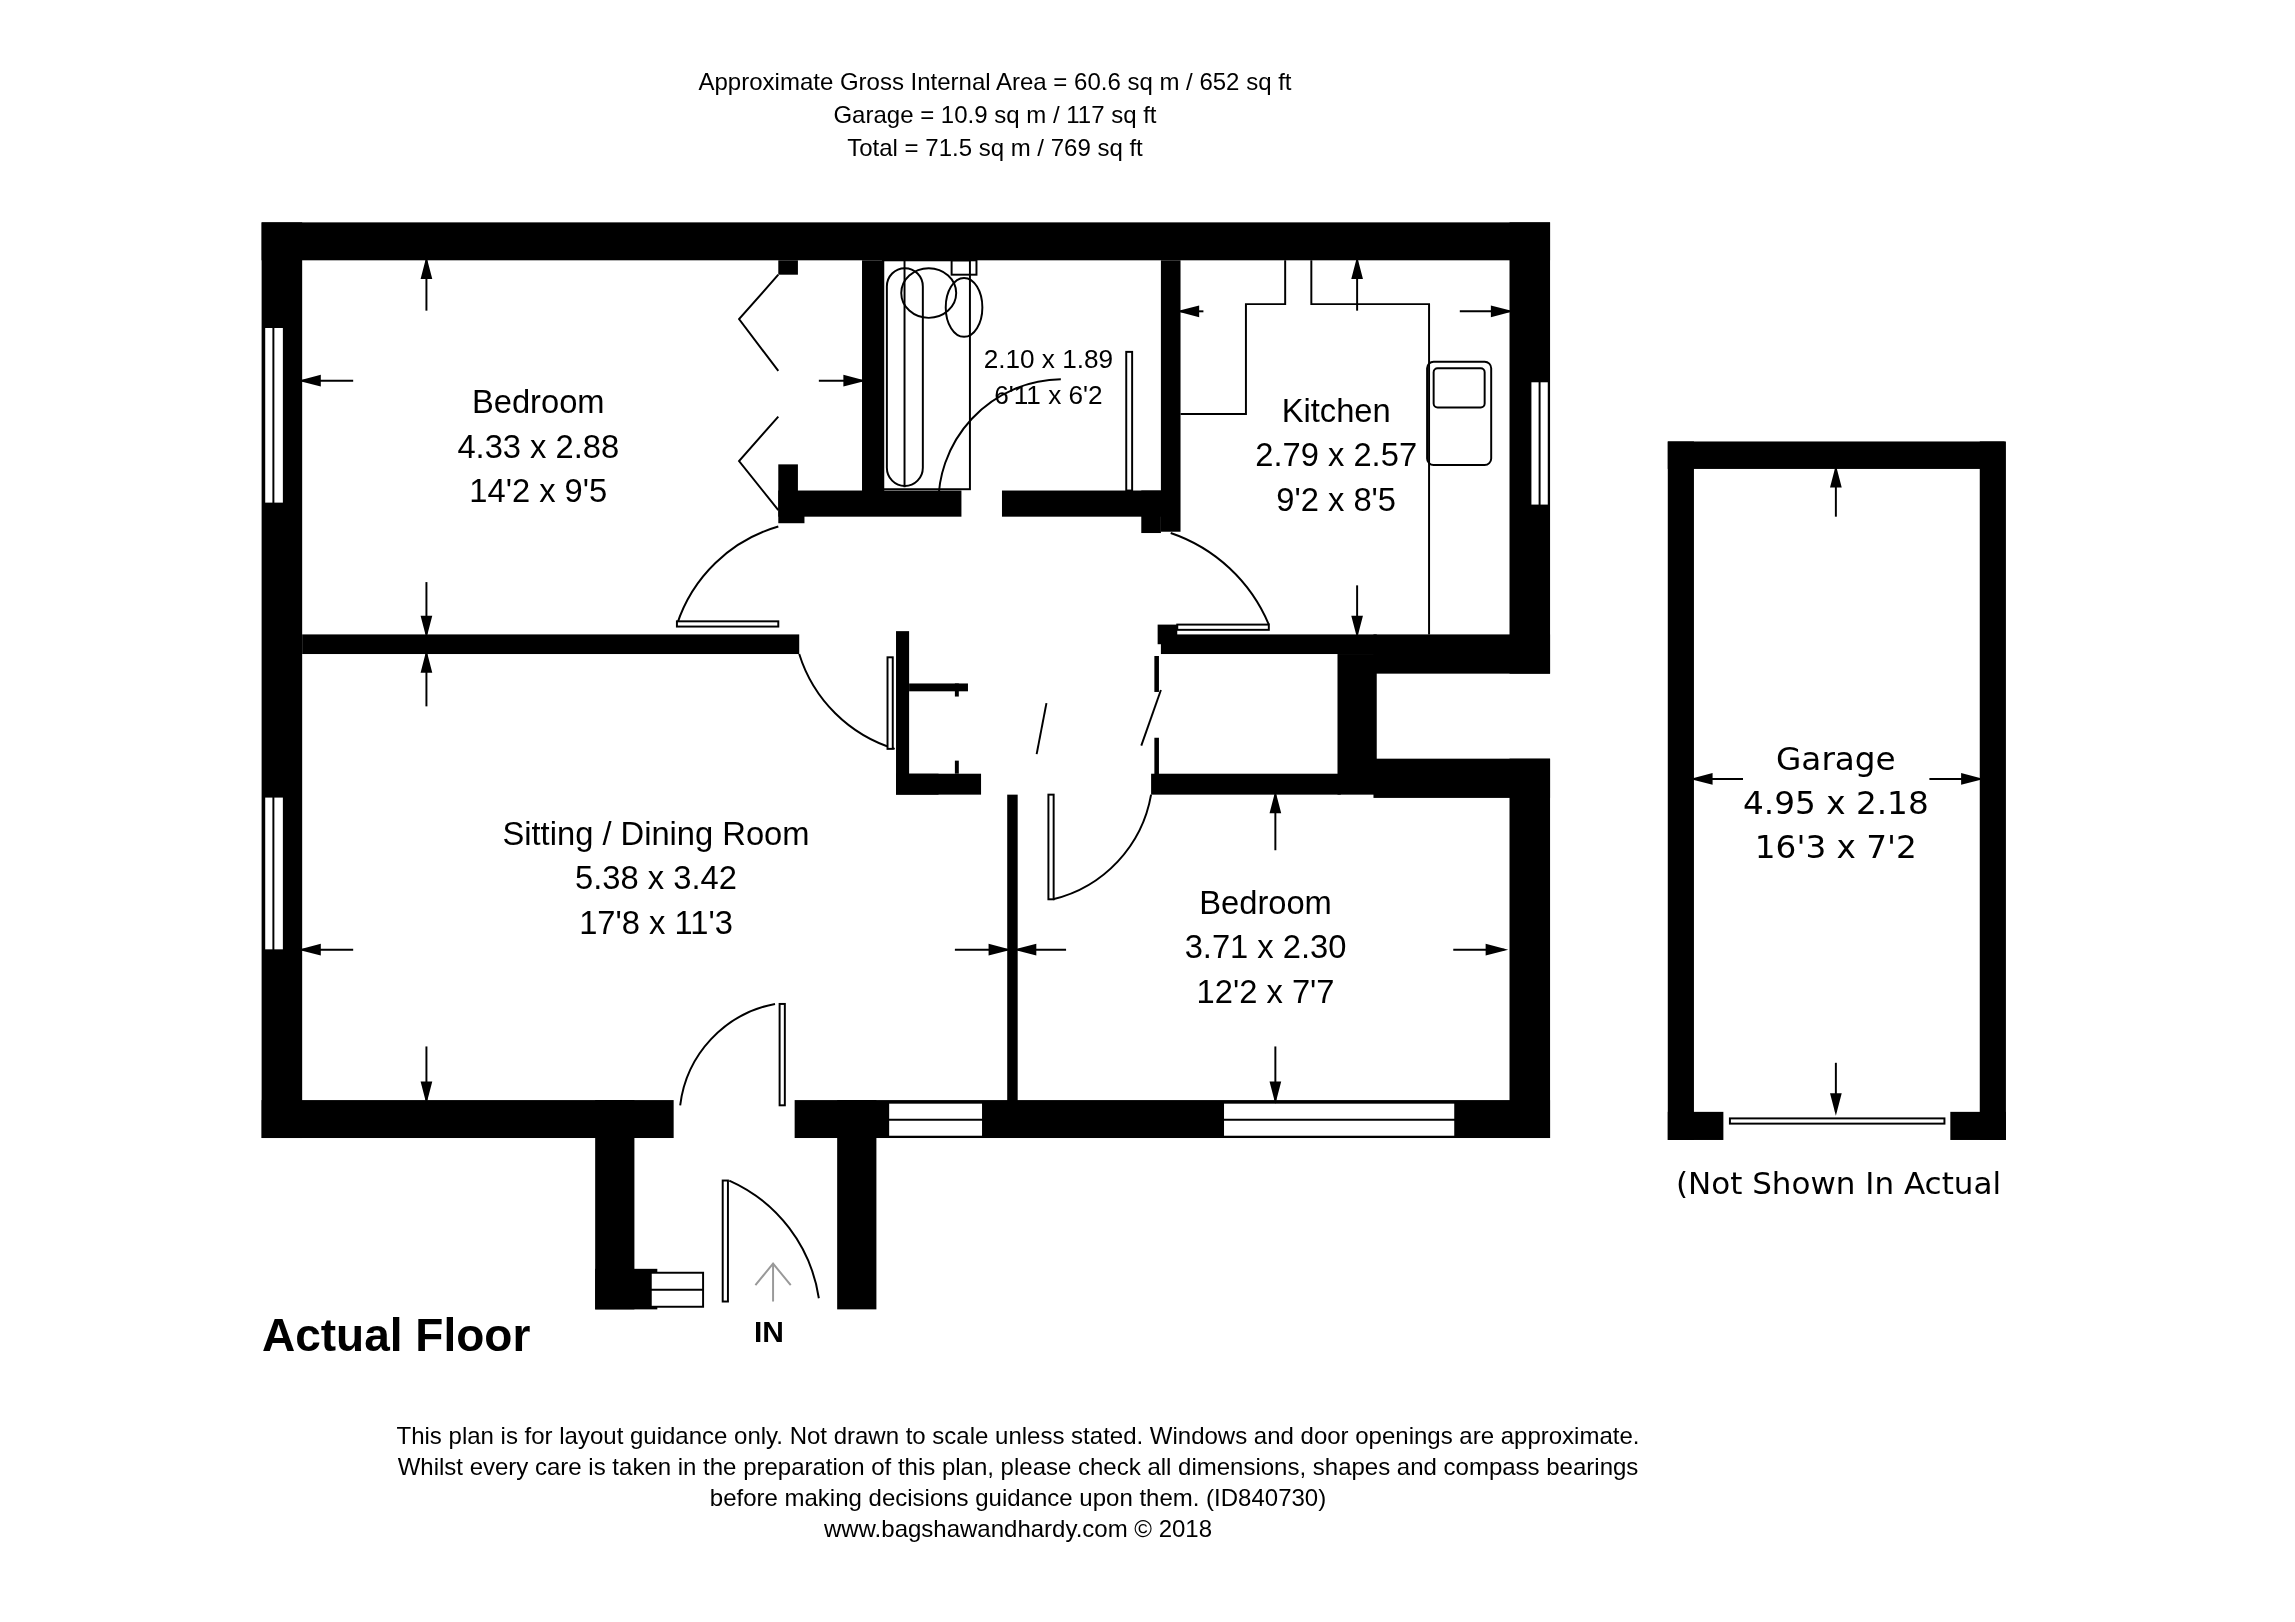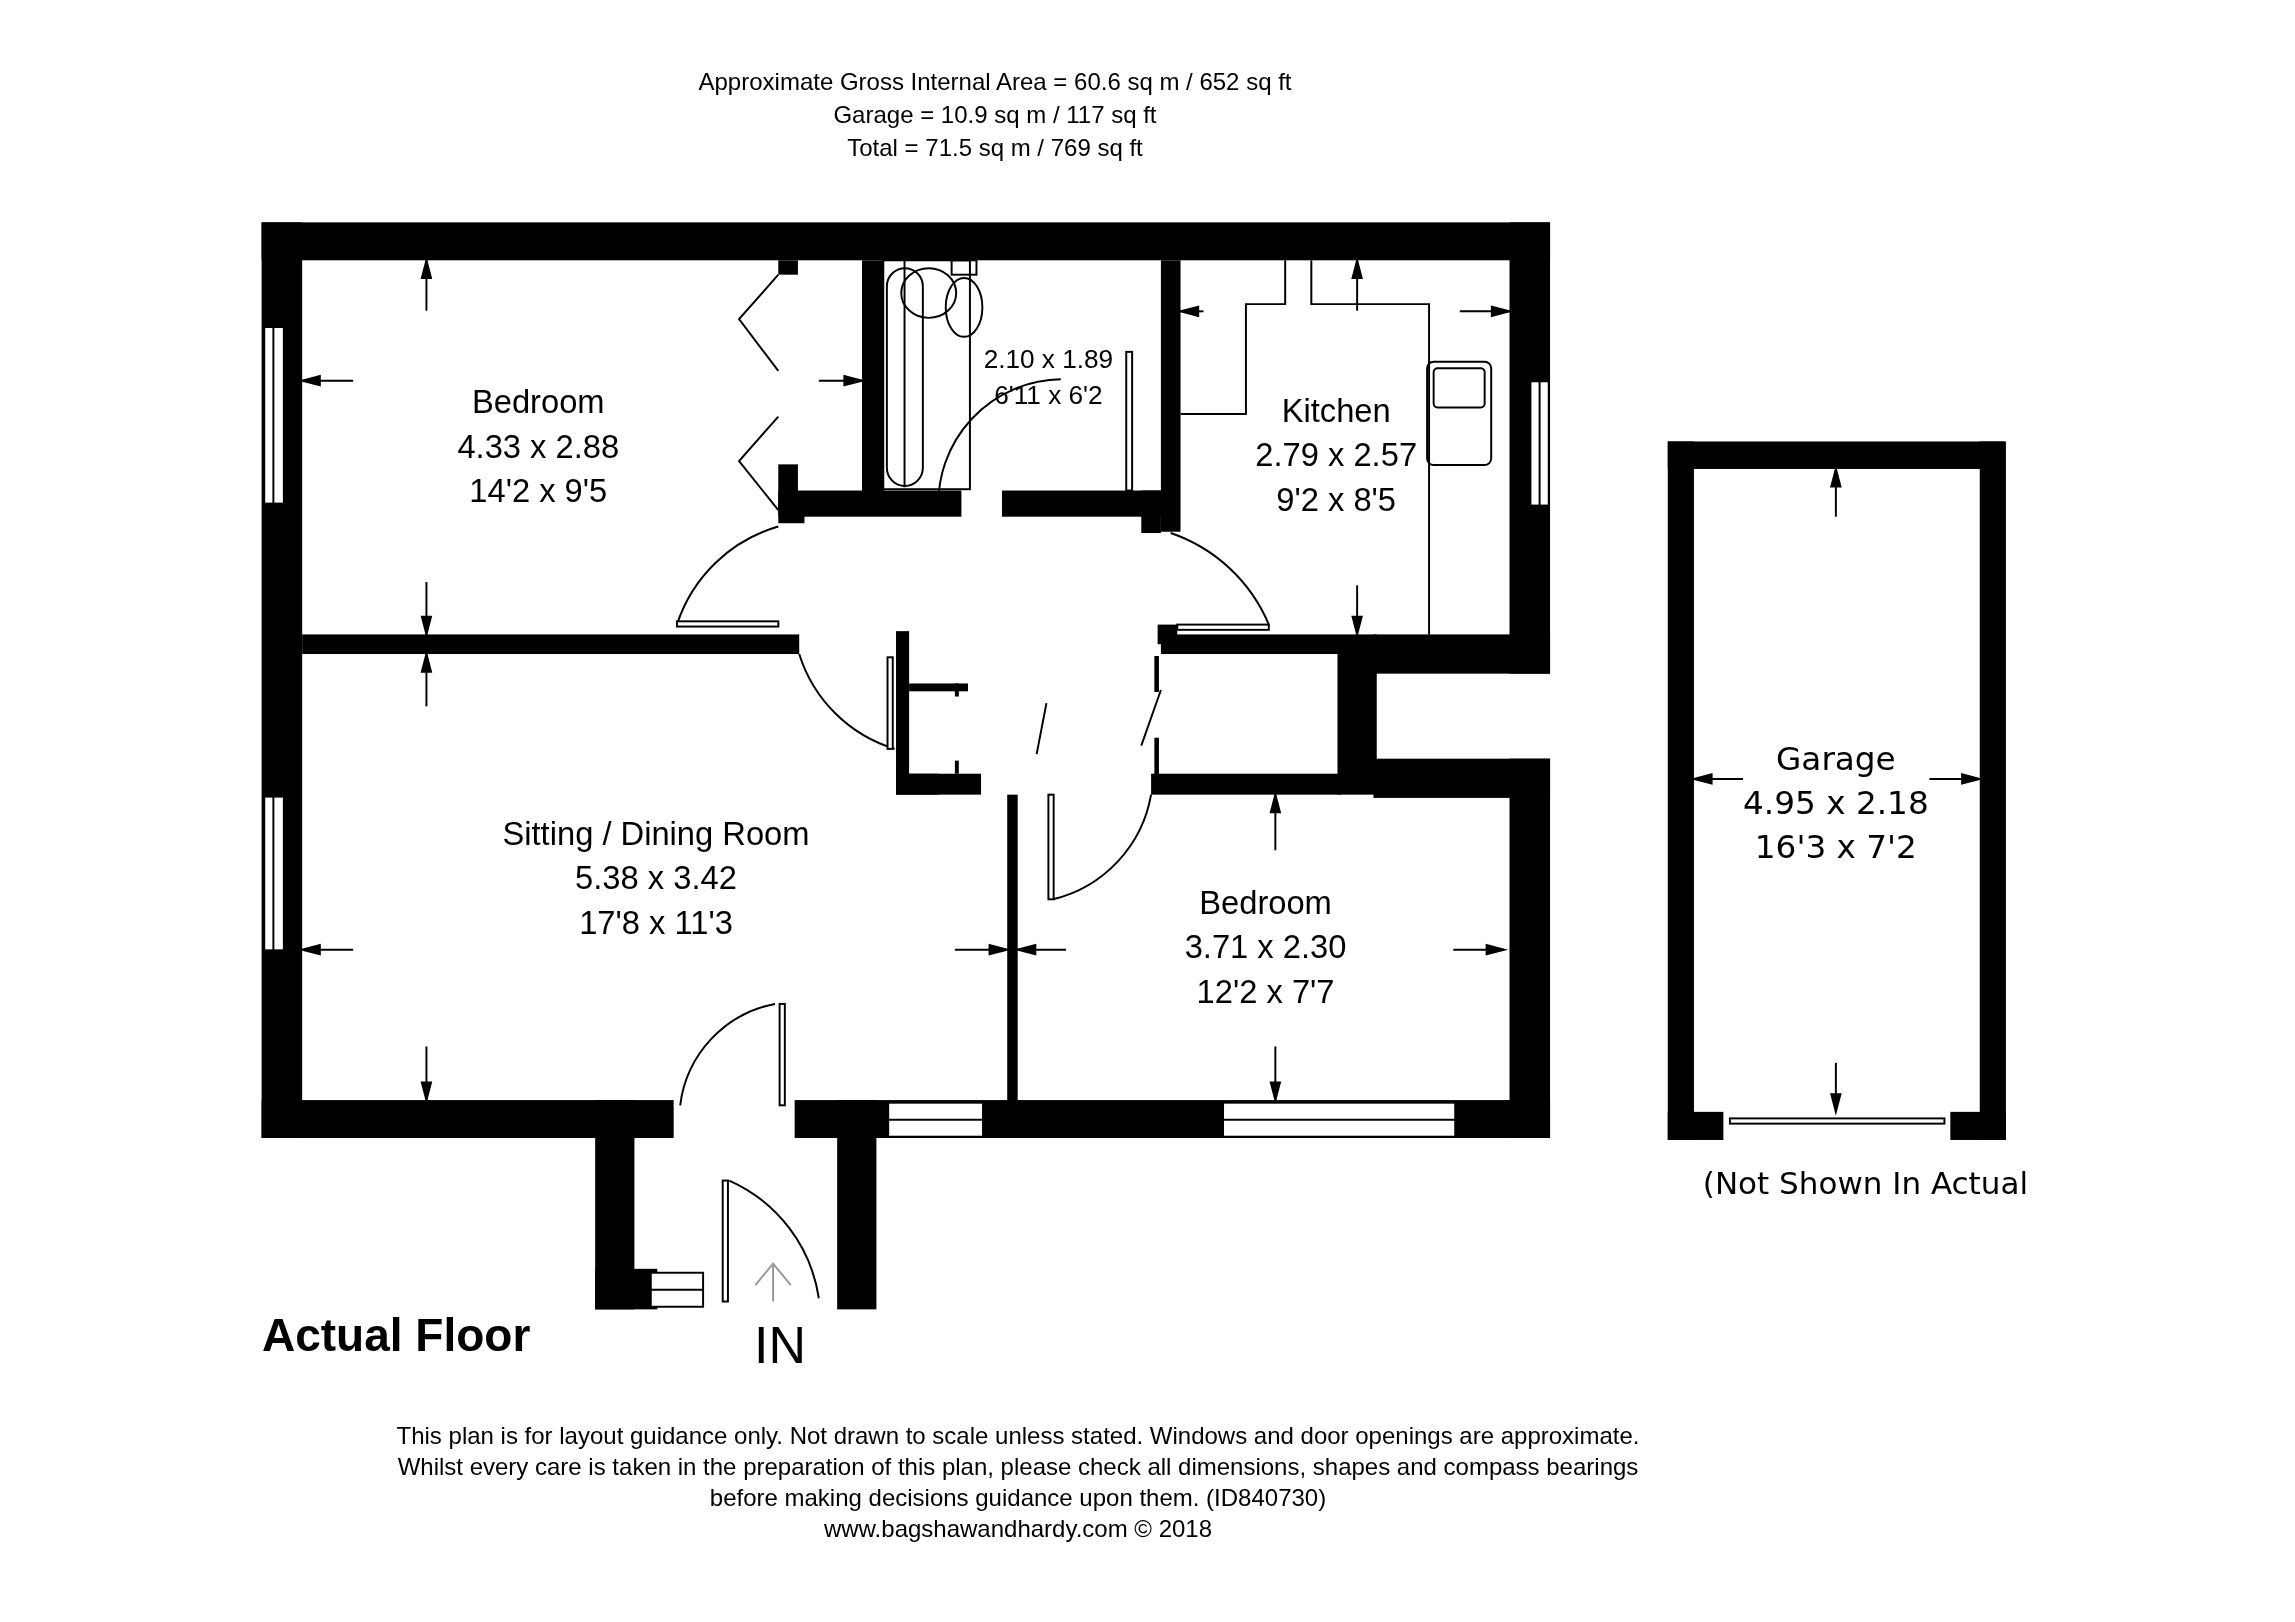--- a/index.html
+++ b/index.html
@@ -5,22 +5,22 @@
   html, body { margin: 0; padding: 0; background: #ffffff; }
   body { width: 2295px; height: 1622px; position: relative; overflow: hidden;
          font-family: "Liberation Sans", sans-serif; color: #000; }
   .hdr { position: absolute; left: 0; width: 1990px; text-align: center;
          font-size: 24px; line-height: 34px; }
   #plan { position: absolute; left: 0; top: 0; }
   .room-label { font-family: "Liberation Sans", sans-serif; font-size: 50px; text-anchor: middle; fill: #000; }
   .bath-label { font-family: "Liberation Sans", sans-serif; font-size: 40px; text-anchor: middle; fill: #000; }
   .garage-label { font-family: "DejaVu Sans", sans-serif; font-size: 50px; text-anchor: middle; fill: #000; }
   .floor-title { position: absolute; left: 262px; top: 1308px; font-size: 46px; font-weight: bold; }
-  .in-label { position: absolute; left: 754px; top: 1315px; font-size: 52px; }
-  .garage-note { position: absolute; left: 1649px; top: 1161px; width: 379px; text-align: right;
+  .in-label { position: absolute; left: 754px; top: 1315px; font-size: 30px; font-weight: bold; }
+  .garage-note { position: absolute; left: 1649px; top: 1161px; width: 379px; text-align: center;
                  font-family: "DejaVu Sans", sans-serif; font-size: 31px; line-height: 44px; }
   .footer { position: absolute; left: 0; top: 1420px; width: 2036px; text-align: center;
             font-size: 24px; line-height: 31px; }
   .wall { fill: #000; }
   .thin { fill: none; stroke: #000; stroke-width: 3; }
   .win  { fill: #fff; stroke: #000; stroke-width: 3; }
 </style>
 </head>
 <body>
 

